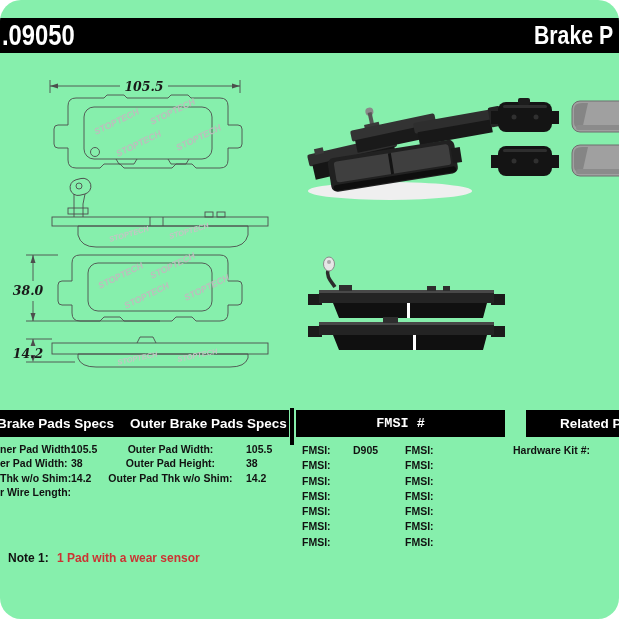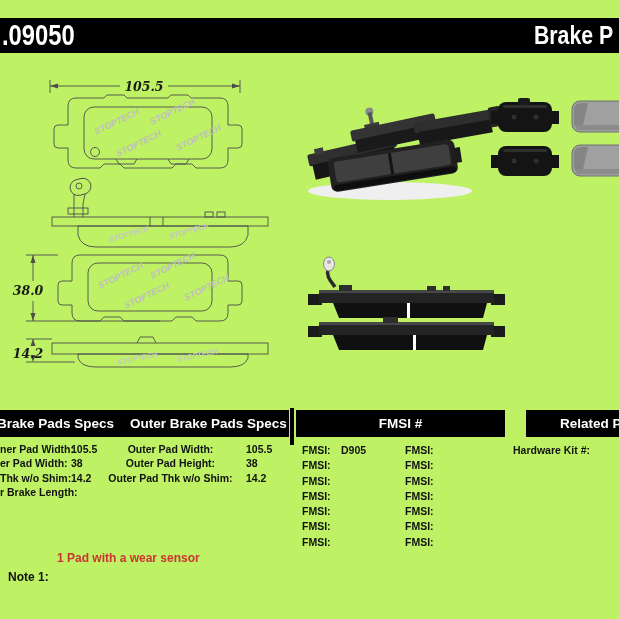--- a/index.html
+++ b/index.html
@@ -1,17 +1,17 @@
 <!DOCTYPE html>
 <html><head>
 <meta charset="utf-8">
 <style>
   html,body{margin:0;padding:0;background:#fff;}
-  #page{position:relative;width:619px;height:619px;background:#bef264;overflow:hidden;
-        font-family:"Liberation Sans",sans-serif;color:#111;}
+  #page{position:relative;width:619px;height:619px;background:#86efac;overflow:hidden;
+        font-family:"Liberation Sans",sans-serif;color:#111;border-radius:21px;}
   
   .titlebar{position:absolute;left:0;top:18px;width:619px;height:35px;background:#000;overflow:hidden;}
   .part-no{position:absolute;left:2px;top:0;color:#fff;font-weight:bold;font-size:29px;line-height:35px;
            white-space:nowrap;transform:scaleX(0.82);transform-origin:left center;}
   .title-right{position:absolute;left:534px;top:0;color:#fff;font-weight:bold;font-size:25px;line-height:35px;
            white-space:nowrap;transform:scaleX(0.85);transform-origin:left center;}
   
   .svgwrap{position:absolute;}
   svg{display:block;overflow:hidden;}
   .ln{stroke:#4d4d4d;fill:none;stroke-width:0.9;}
@@ -21,44 +21,44 @@
   .dim{font:italic bold 12.5px "DejaVu Serif",serif;fill:#1a1a1a;}
   
   .bar{position:absolute;top:410px;height:27px;background:#000;color:#fff;font-weight:bold;
        font-size:13.5px;overflow:hidden;}
   .bar span{position:absolute;top:0;line-height:27px;white-space:nowrap;}
   .bar-specs{left:0;width:289px;}
   .h-inner{left:-3px;}
   .h-outer{left:130px;}
   .bar-divider{position:absolute;left:290px;top:408px;width:4px;height:37px;background:#000;}
   .bar-fmsi{left:296px;width:209px;text-align:center;}
-  .bar-fmsi span{position:static;display:inline-block;}
+  .bar-fmsi span{position:static;display:inline-block;font-family:Liberation Mono, monospace;}
   .bar-related{left:526px;width:108px;padding-left:11px;}
   .h-related{left:34px;}
   
   .speccol{position:absolute;top:442px;font-size:10.5px;font-weight:bold;}
   .inner-specs{left:0;width:110px;}
   .outer-specs{left:100px;width:190px;}
   .spec-row{display:flex;height:14.3px;line-height:14.3px;white-space:nowrap;}
   .inner-specs .lbl{width:66px;text-align:right;}
   .outer-specs .lbl{width:141px;text-align:center;}
   .val{margin-left:5px;}
   
   .fmsicol{position:absolute;top:443px;font-size:10.5px;font-weight:bold;}
   .fmsi-left{left:302px;}
   .fmsi-right{left:405px;}
-  .fmsi-row{display:flex;height:15.3px;line-height:15.3px;white-space:nowrap;}
+  .fmsi-row{display:flex;height:15.3px;line-height:15.3px;white-space:nowrap;gap:12px;}
   .fmsi-row .lbl{width:29px;}
   .fmsi-row .val{margin-left:10px;}
   
   .related{position:absolute;left:513px;top:444px;font-size:10.5px;font-weight:bold;white-space:nowrap;}
   
   .notes{position:absolute;left:8px;top:551px;font-size:12px;font-weight:bold;}
   .note-row{display:flex;height:15px;line-height:15px;white-space:nowrap;}
-  .note-label{width:46px;margin-top:19px;}
+  .note-label{width:46px;}
   .note-text{margin-left:3px;}
   .note-red{color:#cc3333;}
 </style>
 </head>
 <body>
 
 <div id="page">
 
   <div class="titlebar">
     <span class="part-no">.09050</span>
@@ -259,21 +259,21 @@
     </div>
     <div class="spec-row">
       <span class="lbl">er Pad Width:</span>
       <span class="val">38</span>
     </div>
     <div class="spec-row">
       <span class="lbl">Thk w/o Shim:</span>
       <span class="val">14.2</span>
     </div>
     <div class="spec-row">
-      <span class="lbl">r Brake Length:</span>
+      <span class="lbl">r Wire Length:</span>
       <span class="val"></span>
     </div>
   </div>
 
   <div class="speccol outer-specs">
     <div class="spec-row">
       <span class="lbl">Outer Pad Width:</span>
       <span class="val">105.5</span>
     </div>
     <div class="spec-row">

